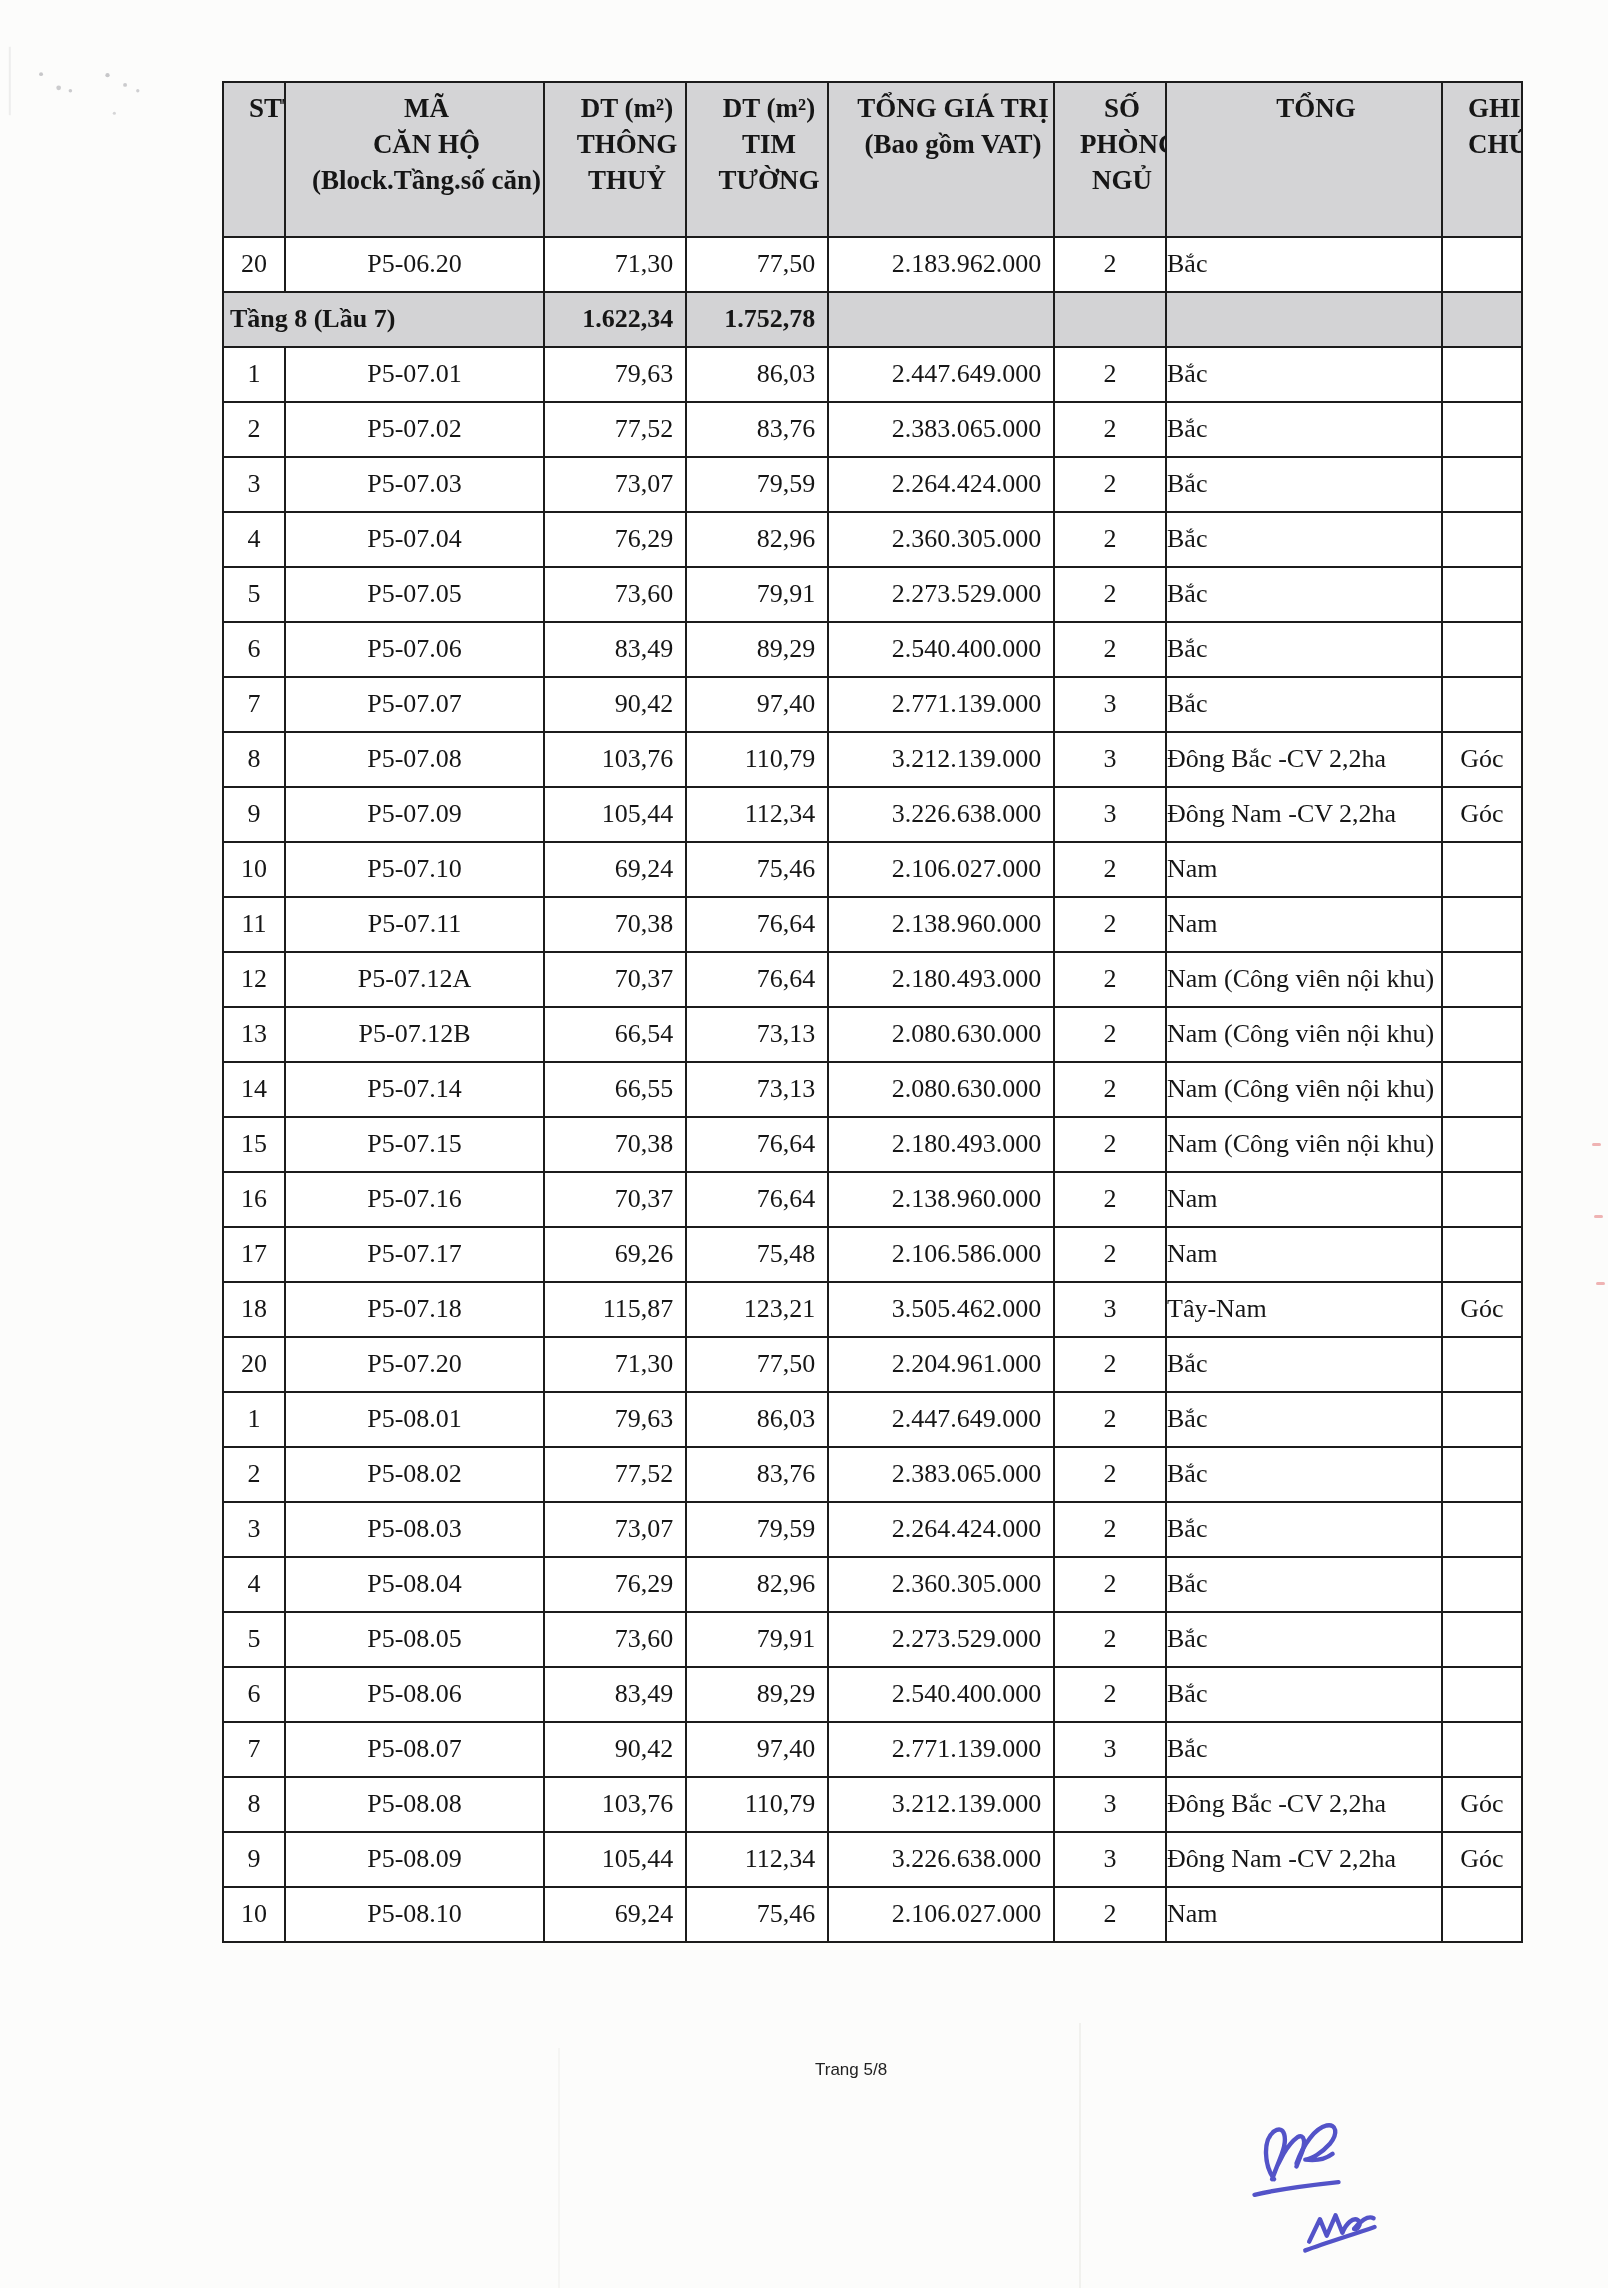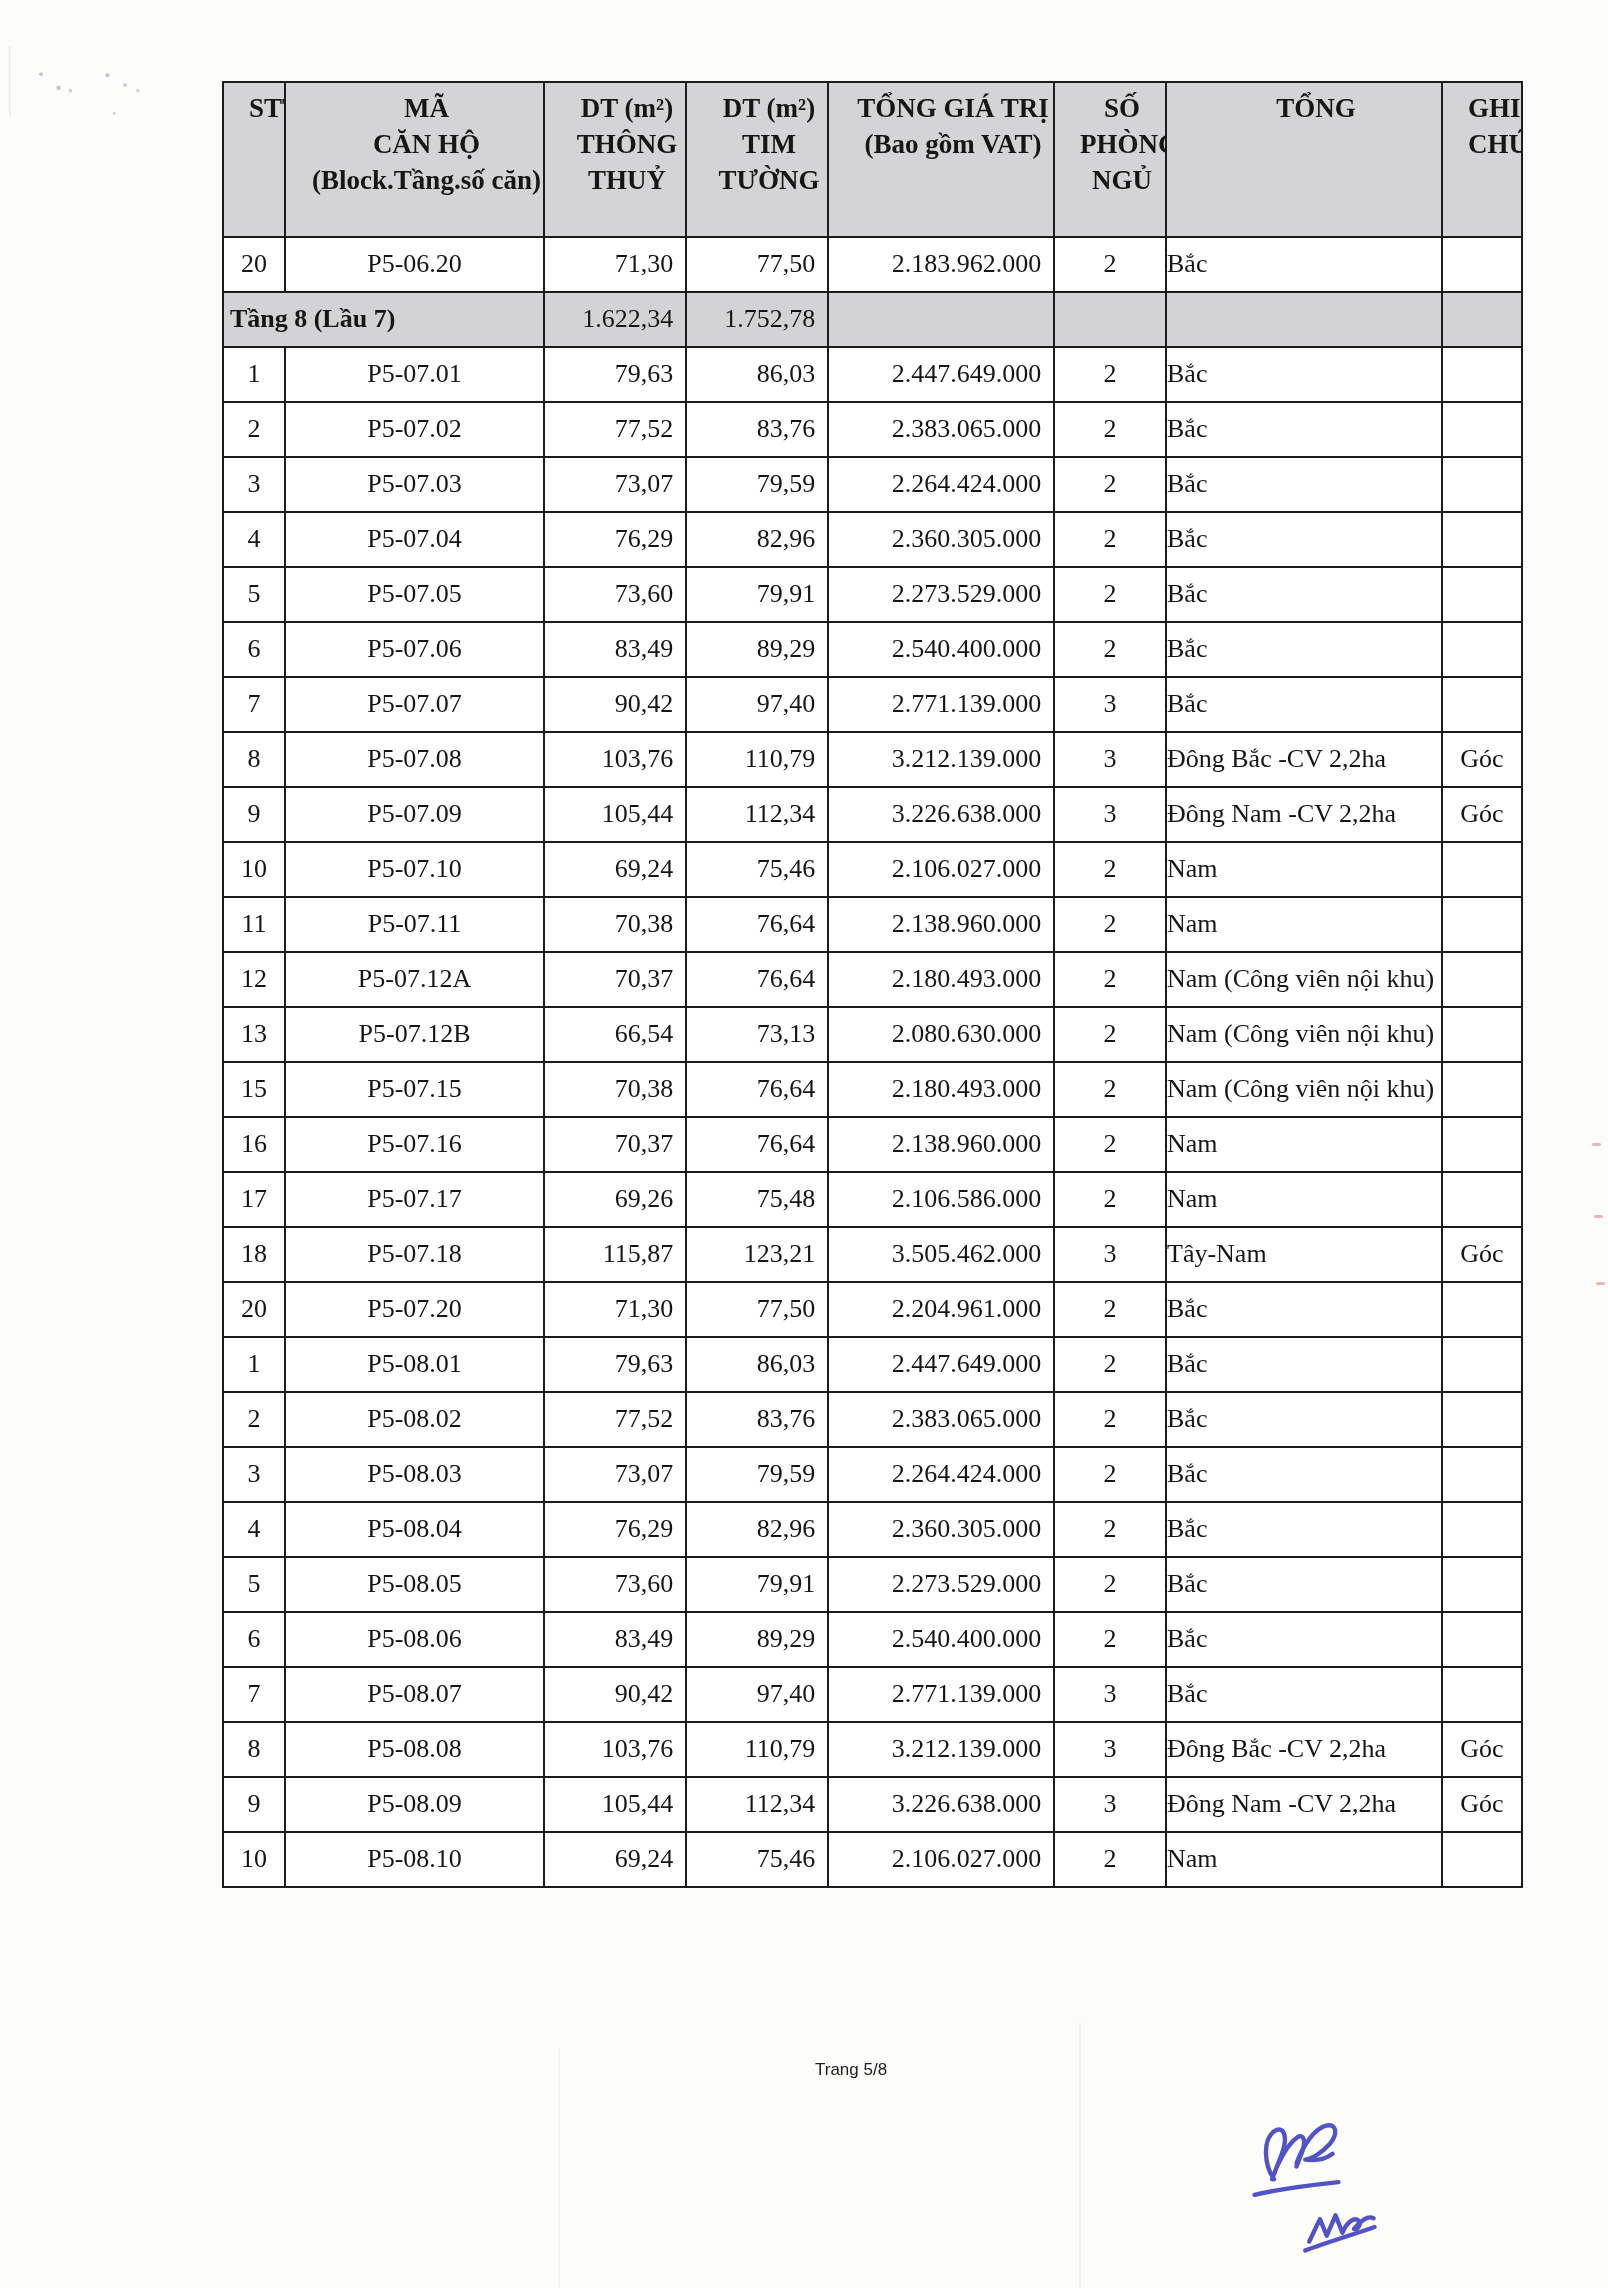--- a/index.html
+++ b/index.html
@@ -35,21 +35,21 @@
     vertical-align:middle;
   }
   .ctr{text-align:center;}
   .num{text-align:right;padding-right:11.7px;}
   .dir{text-align:left;padding-left:0;}
   .section-row td{
     background:#d3d3d5 !important;
     font-weight:bold;height:53px;
   }
   .sec-label{text-align:left;padding-left:5.9px;font-size:27px;}
-  .num.b{font-weight:normal;margin-left:36px;}
+  .num.b{font-weight:bold;margin-left:36px;}
 
   
   .footer{
     position:absolute;left:815px;top:2060px;
     font-family:"Liberation Sans","DejaVu Sans",sans-serif;
     font-size:17px;color:#222;
   }
 
   
   .fold-line{position:absolute;width:2px;background:#e9e9e6;opacity:.6;}
@@ -266,20 +266,30 @@
           <td class="ctr">13</td>
           <td class="ctr">P5-07.12B</td>
           <td class="num">66,54</td>
           <td class="num">73,13</td>
           <td class="num">2.080.630.000</td>
           <td class="ctr">2</td>
           <td class="dir">Nam (Công viên nội khu)</td>
           <td class="ctr"></td>
         </tr>
         <tr class="data-row">
+          <td class="ctr">14</td>
+          <td class="ctr">P5-07.14</td>
+          <td class="num">66,55</td>
+          <td class="num">73,13</td>
+          <td class="num">2.080.630.000</td>
+          <td class="ctr">2</td>
+          <td class="dir">Nam (Công viên nội khu)</td>
+          <td class="ctr"></td>
+        </tr>
+        <tr class="data-row">
           <td class="ctr">15</td>
           <td class="ctr">P5-07.15</td>
           <td class="num">70,38</td>
           <td class="num">76,64</td>
           <td class="num">2.180.493.000</td>
           <td class="ctr">2</td>
           <td class="dir">Nam (Công viên nội khu)</td>
           <td class="ctr"></td>
         </tr>
         <tr class="data-row">

